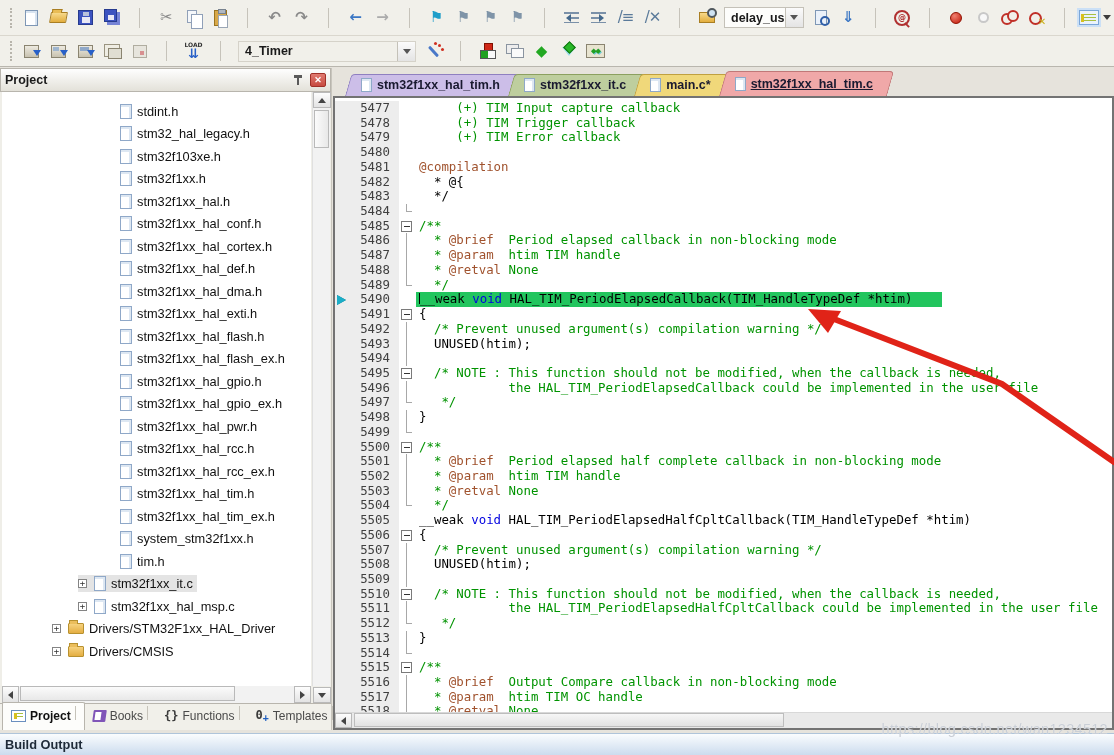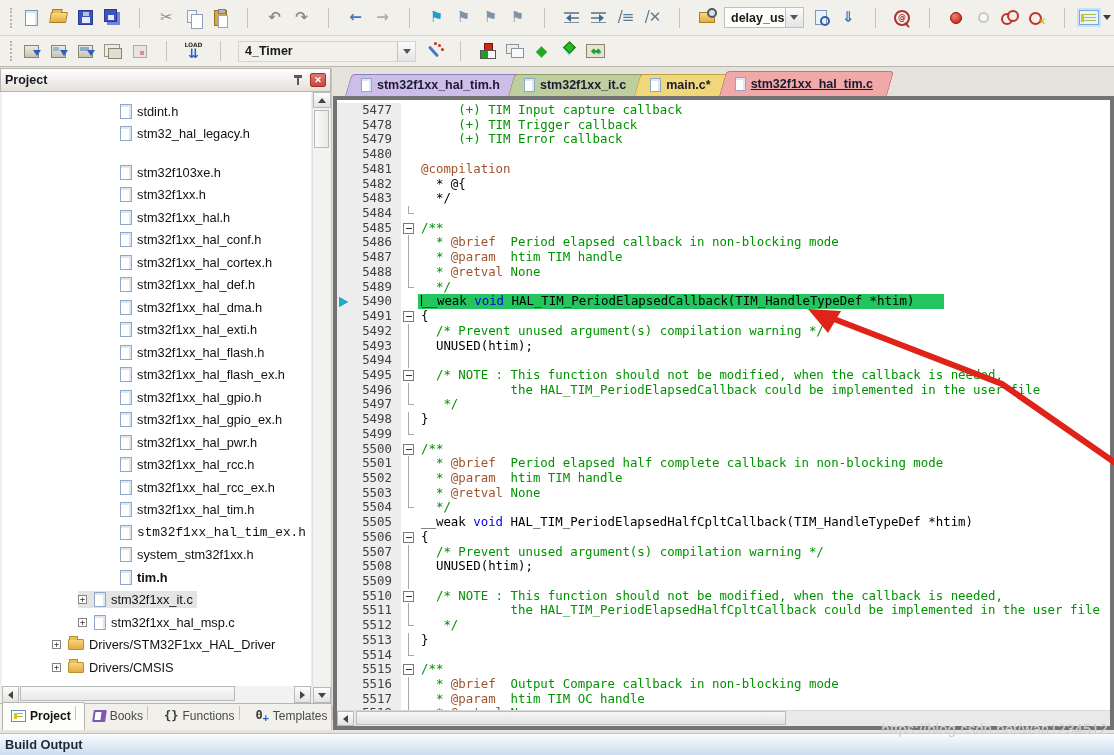--- a/index.html
+++ b/index.html
@@ -133,21 +133,21 @@
   .tabbar { height:26px; display:flex; align-items:flex-end; padding-left:12px; background:transparent; position:relative; z-index:3; }
   .etab { position:relative; height:22px; display:flex; align-items:center; gap:5px; padding:0 14px 0 16px; margin-right:-6px; font-size:12.5px; font-weight:bold; color:#1A1A30; }
   .etab .tabbg { position:absolute; inset:0; transform:skewX(-16deg); transform-origin:bottom left; border-radius:4px 4px 0 0; border:1px solid #888; border-bottom:none; z-index:-1; }
   .t-purple .tabbg { background:#CCBEE8; border-color:#8F7FC0; }
   .t-green .tabbg { background:#BECE9E; border-color:#8CA060; }
   .t-yellow .tabbg { background:#F0D87A; border-color:#C0A040; }
   .t-pink .tabbg { background:#F0A8A8; border-color:#C07878; }
   .etab.t-active { height:25px; z-index:5; }
   .etab.t-active .etlabel { text-decoration:underline; }
   .tabdoc { width:11px; height:14px; }
-  .docframe { position:absolute; left:0; right:0; top:26px; bottom:0; border:4px solid #737373; background:#fff; z-index:2; }
+  .docframe { position:absolute; left:0; right:0; top:26px; bottom:0; border:2px solid #737373; background:#fff; z-index:2; }
   .code { position:absolute; inset:0 0 16px 0; overflow:hidden; background:#fff; padding-top:3px; }
   .cl { height:14.72px; display:flex; align-items:stretch; font-family:"DejaVu Sans Mono",monospace; font-size:12.4px; line-height:14.72px; white-space:pre; }
   .cmargin { width:14px; background:#EDEDED; flex:none; position:relative; }
   .execarrow { position:absolute; left:2px; top:2.5px; width:0; height:0; border-left:9px solid #1AAEC8; border-top:5px solid transparent; border-bottom:5px solid transparent; filter:drop-shadow(0 0 0.5px #0A6E80); }
   .cnum { width:50px; background:#EDEDED; color:#404040; text-align:right; padding-right:9px; flex:none; }
   .cfold { width:17px; flex:none; position:relative; background:#fff; }
   .cfold.f-line::before { content:''; position:absolute; left:7px; top:0; bottom:0; width:1px; background:#A8A8A8; }
   .cfold.f-end::before { content:''; position:absolute; left:7px; top:0; height:8px; width:1px; background:#A8A8A8; }
   .cfold.f-end::after { content:''; position:absolute; left:7px; top:7px; width:6px; height:1px; background:#A8A8A8; }
   .cfold.f-box::before { content:''; position:absolute; left:2px; top:2px; width:9px; height:9px; border:1px solid #7A7A7A; background:#fff; }
@@ -424,21 +424,21 @@
       <span class="tlabel">stdint.h</span>
     </span>
   </div>
         <div class="trow" style="padding-left: 118px; text-align: center;">
     <span class="twrap">
 
       <span class="ticon doc16"></span>
       <span class="tlabel">stm32_hal_legacy.h</span>
     </span>
   </div>
-        <div class="trow" style="padding-left: 118px; margin-top: 16px;">
+        <div class="trow" style="padding-left: 118px;">
     <span class="twrap">
 
       <span class="ticon doc16"></span>
       <span class="tlabel">stm32f103xe.h</span>
     </span>
   </div>
         <div class="trow" style="padding-left: 118px;">
     <span class="twrap">
 
       <span class="ticon doc16"></span>
@@ -536,35 +536,35 @@
       <span class="tlabel">stm32f1xx_hal_rcc_ex.h</span>
     </span>
   </div>
         <div class="trow" style="padding-left: 118px;">
     <span class="twrap">
 
       <span class="ticon doc16"></span>
       <span class="tlabel">stm32f1xx_hal_tim.h</span>
     </span>
   </div>
-        <div class="trow" style="padding-left: 118px; font-family: Liberation Mono, monospace;">
+        <div class="trow" style="padding-left: 118px;">
     <span class="twrap">
 
       <span class="ticon doc16"></span>
       <span class="tlabel">stm32f1xx_hal_tim_ex.h</span>
     </span>
   </div>
         <div class="trow" style="padding-left: 118px;">
     <span class="twrap">
 
       <span class="ticon doc16"></span>
       <span class="tlabel">system_stm32f1xx.h</span>
     </span>
   </div>
-        <div class="trow" style="padding-left: 118px; font-weight: bold;">
+        <div class="trow" style="padding-left: 118px;">
     <span class="twrap">
 
       <span class="ticon doc16"></span>
       <span class="tlabel">tim.h</span>
     </span>
   </div>
         <div class="trow" style="padding-left: 76px;">
     <span class="twrap sel">
       <span class="plusbox">+</span>
       <span class="ticon doc16"></span>

